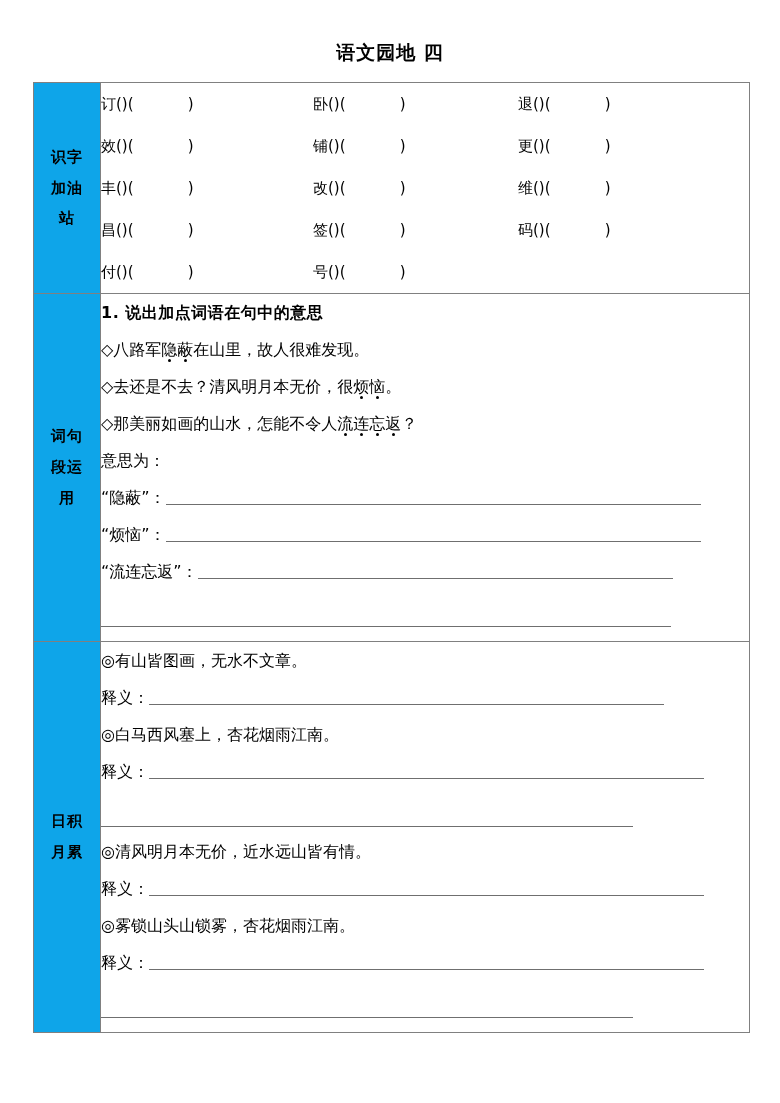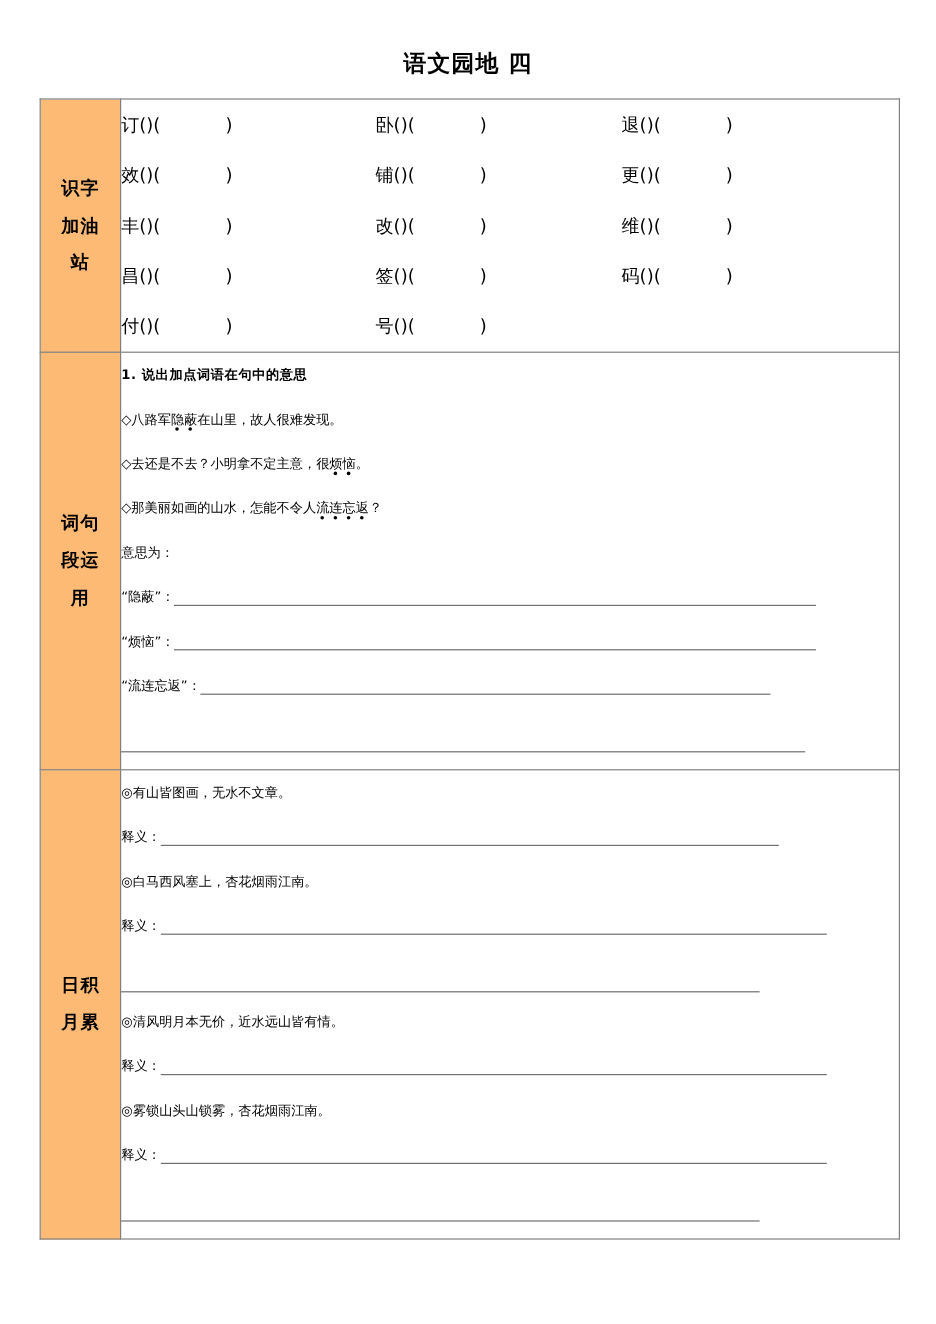--- a/index.html
+++ b/index.html
@@ -40,21 +40,21 @@
   }
 
   table.worksheet td {
     border: 1px solid #808080;
     vertical-align: middle;
     padding: 0;
   }
 
   td.label-cell {
     width: 67px;
-    background: #fdba74;
+    background: #0ea5e9;
     text-align: center;
     font-size: 15px;
     font-weight: bold;
     line-height: 2.05;
     letter-spacing: 1px;
     padding: 4px 6px;
     box-sizing: border-box;
   }
   td.label-cell .lbl-line { display: block; white-space: nowrap; }
 
@@ -78,21 +78,21 @@
   .char-group .ch { margin-right: 0px; }
   .char-group .paren-a { display: inline-block; width: 66px; }
   .char-group .paren-b { display: inline-block; width: 78px; }
   .char-group.g1 { width: 212px; }
   .char-group.g2 { width: 205px; }
   .char-group.g3 { width: 205px; }
   .char-group.empty { visibility: hidden; }
 
   
   .txt-line {
-    font-size: 11px;
+    font-size: 16px;
     line-height: 1;
     height: 37px;
     display: flex;
     align-items: center;
     white-space: nowrap;
   }
   .txt-line.heading { font-weight: bold; letter-spacing: 0.5px; }
   .txt-line.indent { }
 
   
@@ -260,21 +260,21 @@
 
           <div class="txt-line">
             <span>◇</span>
               <span>八路军</span>
               <span class="dotted"><span class="dc">隐</span><span class="dc">蔽</span></span>
               <span>在山里，故人很难发现。</span>
           </div>
 
           <div class="txt-line">
             <span>◇</span>
-              <span>去还是不去？小明拿不定主意，很</span>
+              <span>去还是不去？清风明月本无价，很</span>
               <span class="dotted"><span class="dc">烦</span><span class="dc">恼</span></span>
               <span>。</span>
           </div>
 
           <div class="txt-line">
             <span>◇</span>
               <span>那美丽如画的山水，怎能不令人</span>
               <span class="dotted"><span class="dc">流</span><span class="dc">连</span><span class="dc">忘</span><span class="dc">返</span></span>
               <span>？</span>
           </div>

